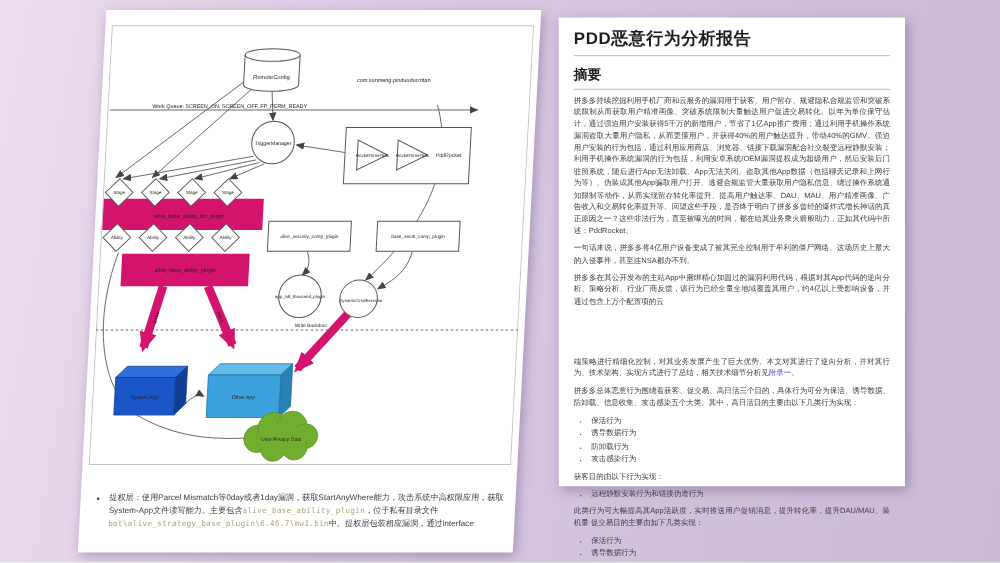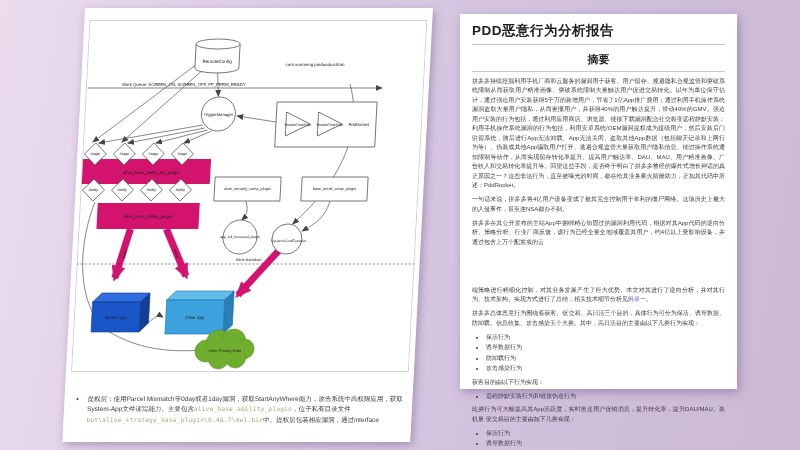--- a/index.html
+++ b/index.html
@@ -11,42 +11,42 @@
   }
   .page{
     position:absolute;background:#ffffff;
     box-shadow:2px 3px 9px rgba(82,54,112,0.38);
   }
   .page-left{
     left:85px;top:8px;width:348px;height:434px;
     transform:skewX(-3deg);transform-origin:top center;
   }
   .page-right{
-    left:460px;top:14px;width:277px;height:375px;
+    left:447px;top:14px;width:277px;height:375px;
     box-sizing:border-box;padding:8px 12px 6px 12px;
   }
   .diagram-wrap{position:absolute;left:5px;top:12px;width:338px;height:360px;}
   svg text{font-family:"Liberation Sans",sans-serif;fill:#222;}
   .footnote{
     position:absolute;left:12px;right:8px;top:386px;
     font-size:6.5px;line-height:1.6;color:#3a3a3a;
   }
   .footnote ul{margin:0;padding-left:11px;}
   .footnote li{margin:0;}
   .code{
     font-family:"DejaVu Sans Mono",monospace;
     color:#b3a476;font-size:6.2px;letter-spacing:0.2px;
   }
   
   .page-right h1{
     margin:0 0 4px 0;font-size:13.5px;font-weight:bold;color:#1d1d1f;
     letter-spacing:0.5px;
   }
   .page-right h2{
-    margin:7px 0 4px 0;font-size:11px;font-weight:bold;color:#1d1d1f;text-align:center;
+    margin:7px 0 4px 0;font-size:11px;font-weight:bold;color:#1d1d1f;
   }
   .page-right hr{
     border:none;border-top:1px solid #c9c9cc;margin:3px 0 5px 0;
   }
   .page-right p{
     margin:4.5px 0;font-size:6px;line-height:1.58;color:#3c3c40;
     text-align:justify;
   }
   .page-right ul{margin:3px 0 4px 14px;padding:0;font-size:6px;color:#3c3c40;}
   .page-right li{margin:1.5px 0;line-height:1.5;}

